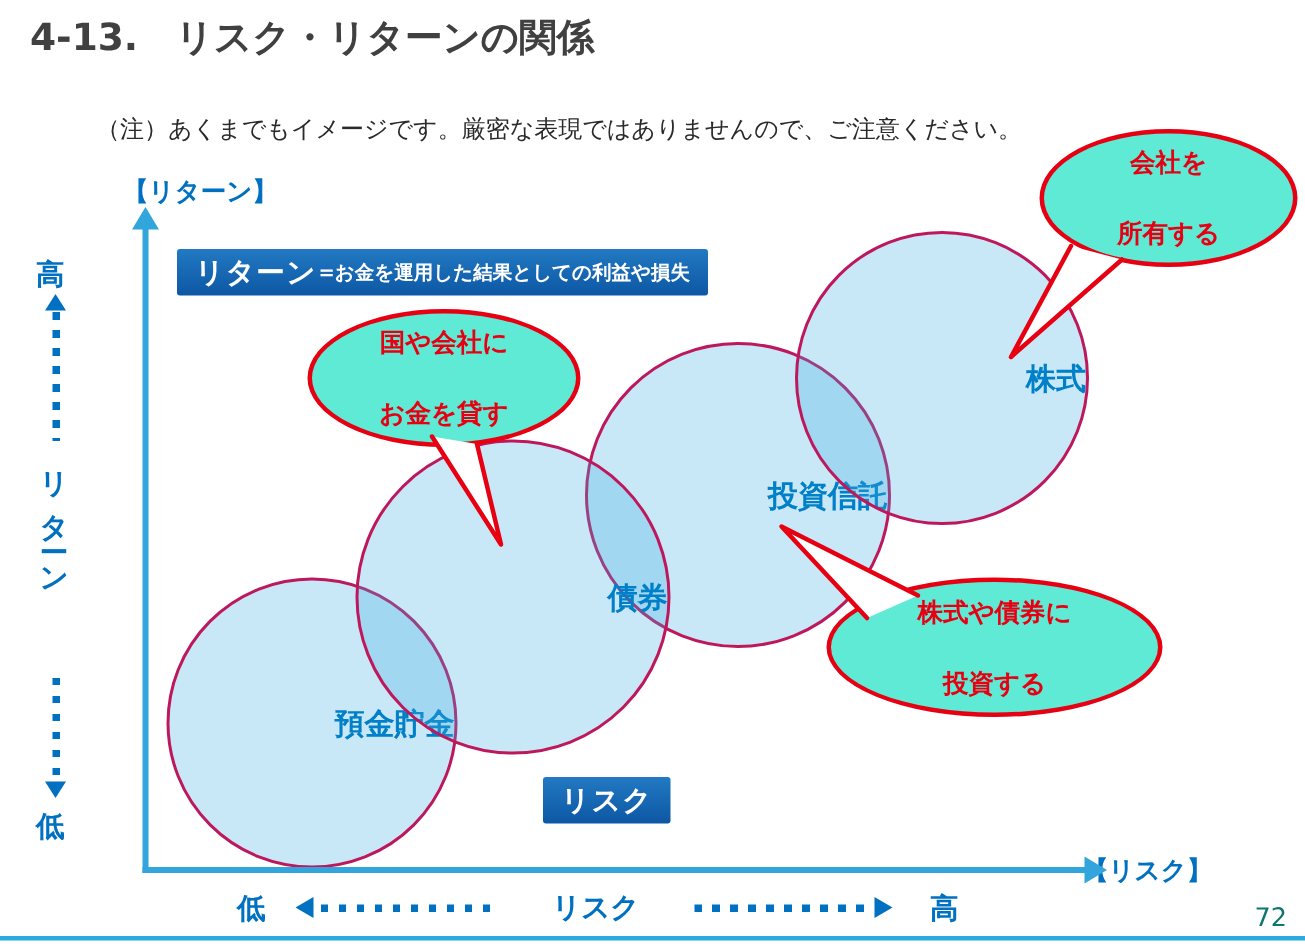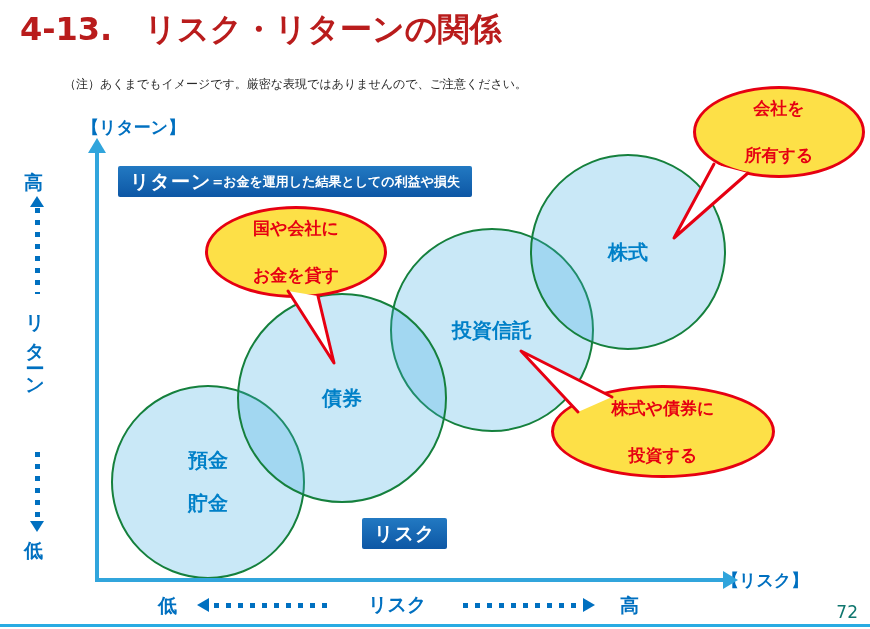--- a/index.html
+++ b/index.html
@@ -1,22 +1,22 @@
 <!DOCTYPE html>
 <html><head>
 <meta charset="utf-8">
 <style>
   * { margin:0; padding:0; box-sizing:border-box; }
   body { background:#fff; font-family:"DejaVu Sans","Liberation Sans",sans-serif; }
   .slide { position:relative; width:870px; height:629px; background:#ffffff; overflow:hidden; }
 
   .abs { position:absolute; }
 
-  .title { left:20px; top:8px; font-size:32px; font-weight:bold; color:#b91c1c; white-space:nowrap; }
-  .note { left:64px; top:76px; font-size:12px; color:#2a2a2a; white-space:nowrap; }
+  .title { left:20px; top:8px; font-size:25px; font-weight:bold; color:#404040; white-space:nowrap; }
+  .note { left:64px; top:76px; font-size:16px; color:#2a2a2a; white-space:nowrap; }
   .page-num { right:12px; top:602px; font-size:17px; color:#0f766e; }
 
   
   .axis-v { left:95px; top:152px; width:4px; height:430px; background:#31a5dc; z-index:2; }
   .axis-h { left:95px; top:578px; width:630px; height:4px; background:#31a5dc; z-index:2; }
   .tri { width:0; height:0; z-index:2; }
   .tri-up-big { left:88px; top:138px; border-left:9px solid transparent; border-right:9px solid transparent; border-bottom:15px solid #31a5dc; }
   .tri-right-big { left:723px; top:571px; border-top:9px solid transparent; border-bottom:9px solid transparent; border-left:15px solid #31a5dc; }
 
   .blue-label { color:#0070c0; font-weight:bold; white-space:nowrap; }
@@ -47,31 +47,31 @@
   
   .banner { position:absolute; display:inline-flex; align-items:center; height:31px; padding:0 12px;
             background:linear-gradient(180deg,#2279c2,#0d57a5); color:#fff; border-radius:2px;
             white-space:nowrap; z-index:3; }
   .banner-term { font-size:19px; font-weight:bold; letter-spacing:1px; }
   .banner-def { font-size:13px; font-weight:bold; margin-left:1px; }
   .banner-return { left:118px; top:166px; }
   .banner-risk { left:362px; top:518px; }
 
   
-  .circle { position:absolute; border-radius:50%; background:rgba(61,174,227,0.28); border:2px solid #15803d;
-            display:flex; align-items:center; justify-content:center; z-index:1;font-family:Liberation Mono, monospace; }
+  .circle { position:absolute; border-radius:50%; background:rgba(61,174,227,0.28); border:2px solid #be185d;
+            display:flex; align-items:center; justify-content:flex-end; z-index:1;font-family:Liberation Mono, monospace; }
   .circle-label { color:#0080c8; font-weight:bold; font-size:20px; text-align:center; white-space:nowrap; }
-  .two-line { display:flex; flex-direction:column; row-gap:16px; }
+  .two-line { display:flex; flex-direction:row; row-gap:16px; }
   .c-deposits { left:111px; top:385px; width:194px; height:194px; }
   .c-bonds    { left:237px; top:293px; width:210px; height:210px; }
   .c-funds    { left:390px; top:228px; width:204px; height:204px; }
   .c-stocks   { left:530px; top:154px; width:196px; height:196px; }
 
   
-  .callout { position:absolute; border:3px solid #e60012; border-radius:50%; background:#fde047; color:#e60012;
+  .callout { position:absolute; border:3px solid #e60012; border-radius:50%; background:#5eead4; color:#e60012;
              font-weight:bold; font-size:17px; display:flex; flex-direction:column; align-items:center;
              justify-content:center; row-gap:24px; text-align:center; white-space:nowrap; z-index:4; }
   .co-own    { left:693px; top:86px;  width:172px; height:92px; }
   .co-lend   { left:205px; top:206px; width:182px; height:92px; }
   .co-invest { left:551px; top:385px; width:224px; height:93px; }
 
   .tails { position:absolute; left:0; top:0; z-index:5; pointer-events:none; }
   .tails path { fill:#ffffff; stroke:#e60012; stroke-width:3; stroke-linejoin:round; stroke-linecap:round; }
 
   .bottom-rule { left:0; top:624px; width:870px; height:3px; background:#29abe2; }

